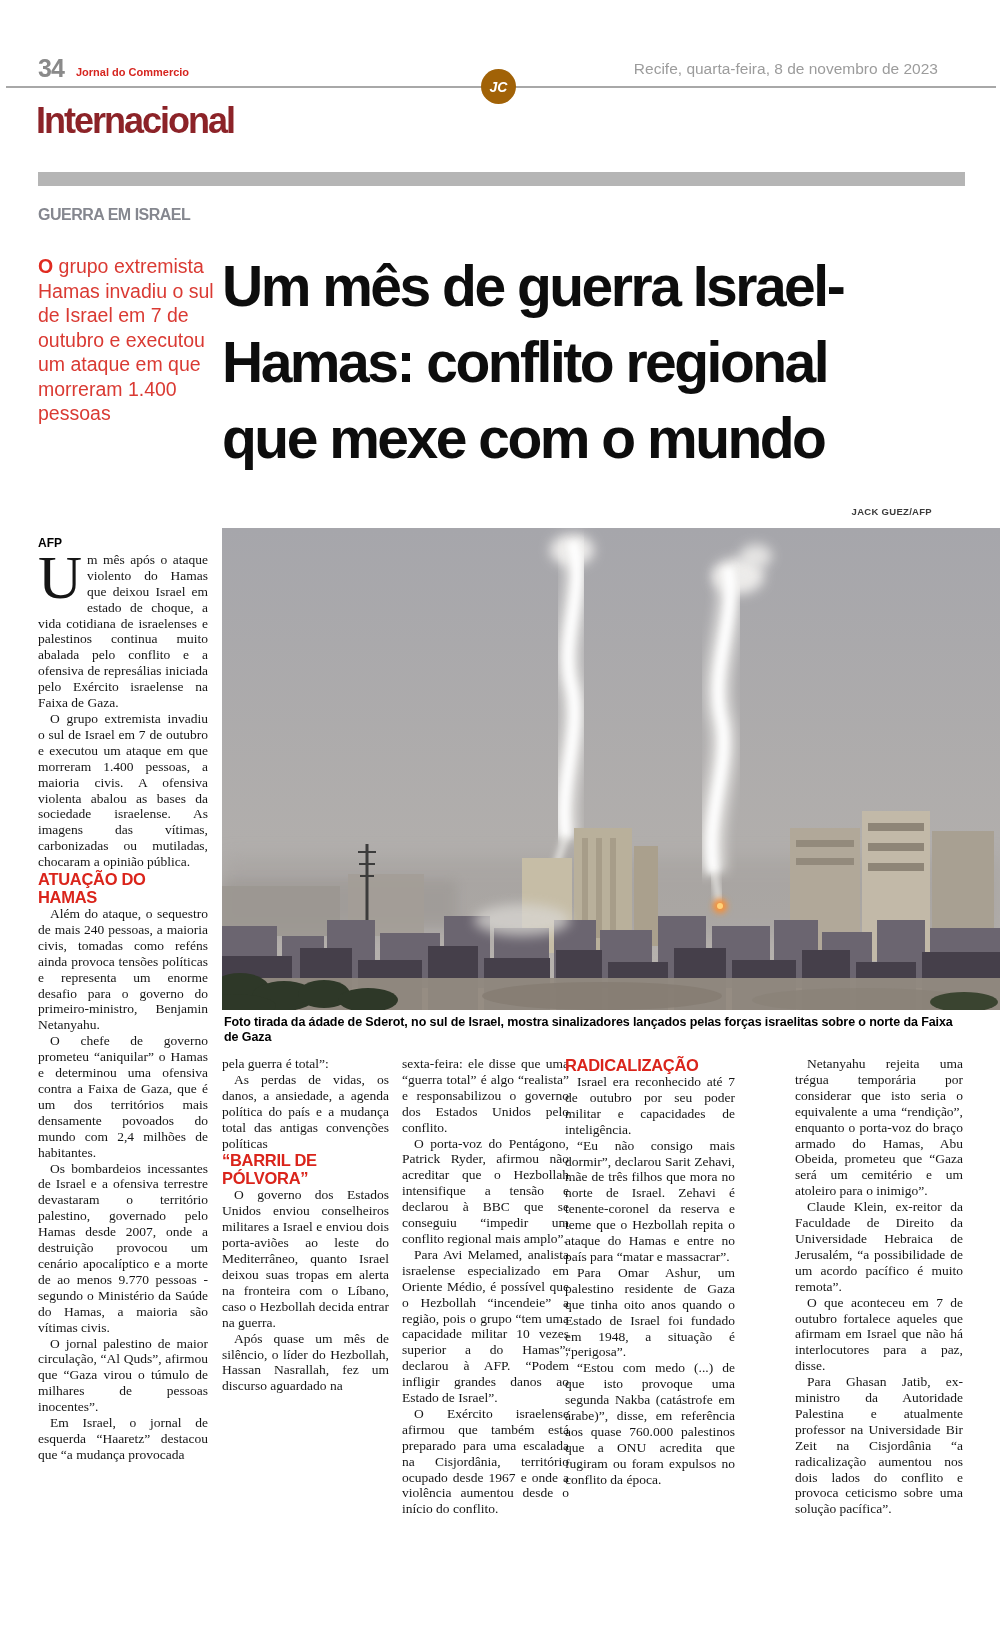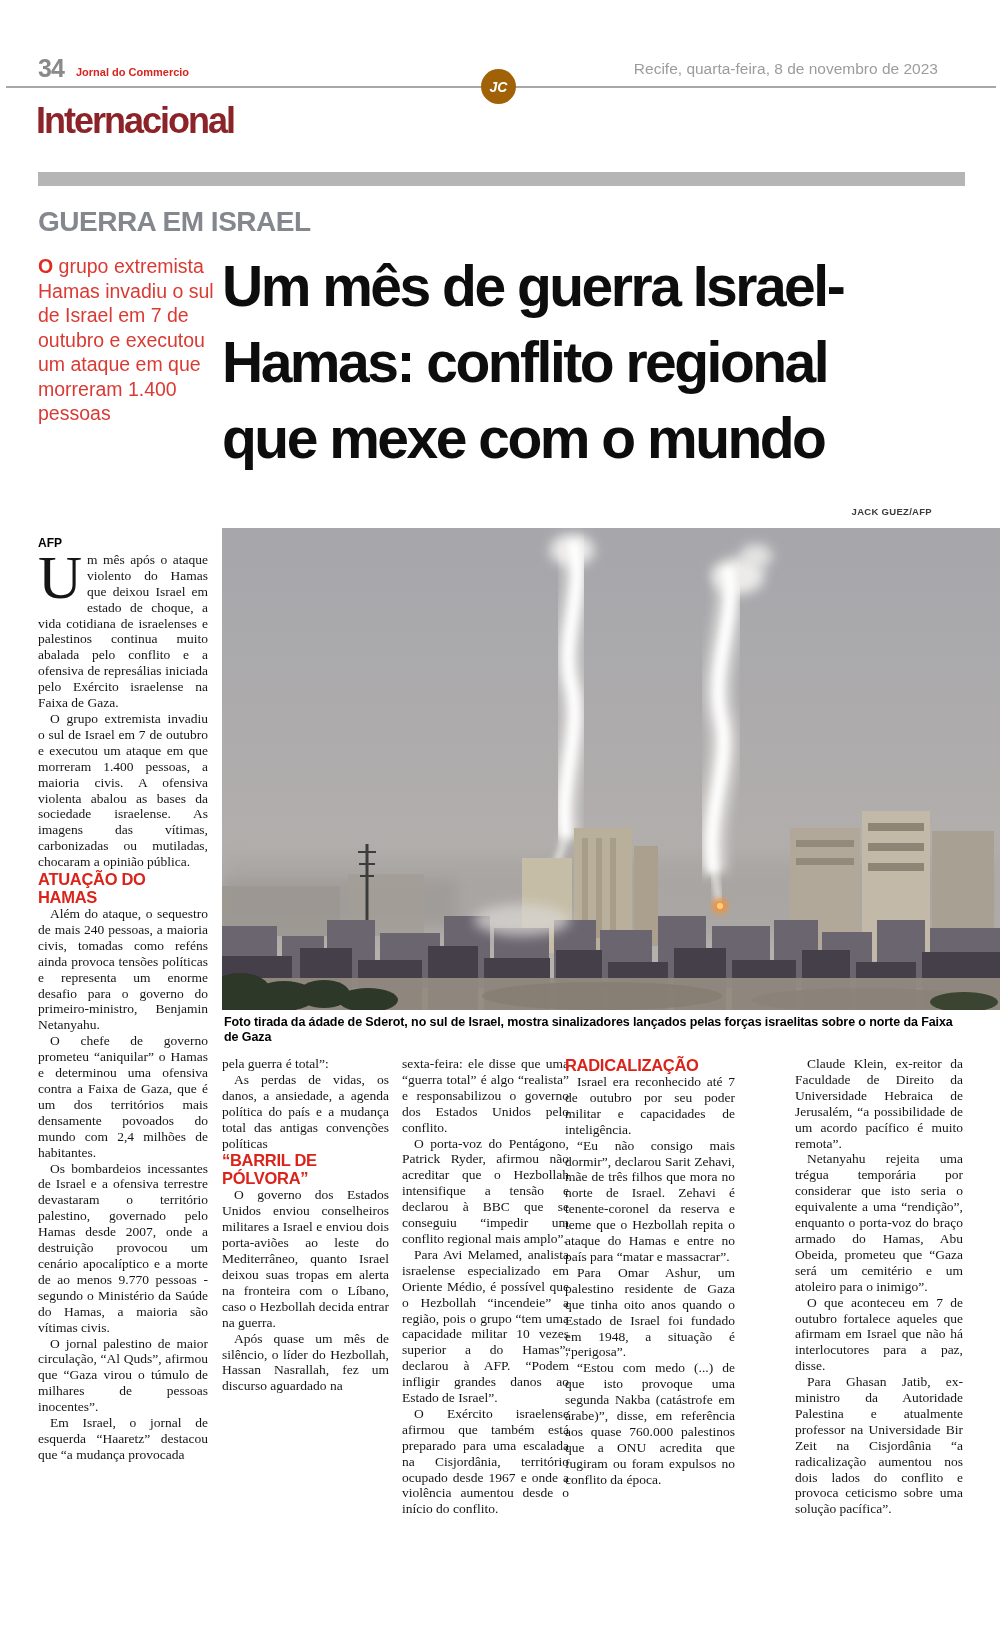--- a/index.html
+++ b/index.html
@@ -17,21 +17,21 @@
   .jc-logo{position:absolute;left:481px;top:69px;width:35px;height:35px;border-radius:50%;
            background:#a16207;display:flex;align-items:center;justify-content:center;
            font-family:"Liberation Sans",sans-serif;font-weight:bold;font-style:italic;
            font-size:14px;color:#fff;z-index:2;}
 
   
   .section-title{position:absolute;left:36px;top:100px;font-family:"Liberation Sans",sans-serif;
                  font-size:36px;font-weight:bold;color:#8c2328;letter-spacing:-2px;}
   .gray-bar{position:absolute;left:38px;top:172px;width:927px;height:14px;background:#b5b5b5;}
   .kicker{position:absolute;left:38px;top:206px;font-family:"Liberation Sans",sans-serif;
-          font-size:28px;font-weight:bold;color:#85878f;letter-spacing:-0.5px;}
+          font-size:16px;font-weight:bold;color:#85878f;letter-spacing:-0.5px;}
 
   
   .deck{position:absolute;left:38px;top:254px;width:176px;font-family:"Liberation Sans",sans-serif;
         font-size:19.5px;line-height:24.5px;color:#da3a33;}
   .deck b{font-weight:bold;color:#e02a1f;}
   .headline{position:absolute;left:222px;top:248px;width:730px;font-family:"Liberation Sans",sans-serif;
             font-weight:bold;color:#0d0d0d;font-size:57px;line-height:76px;letter-spacing:-2.5px;
             white-space:nowrap;}
   .photo-credit{position:absolute;right:70px;top:506px;font-family:"Liberation Sans",sans-serif;
                 font-size:9.5px;font-weight:bold;color:#3a3a3a;letter-spacing:0.3px;}
@@ -225,19 +225,19 @@
 
   <div class="col" id="col4">
     <p class="subhead first">RADICALIZAÇÃO</p>
     <p class="ind">Israel era reconhecido até 7 de outubro por seu poder militar e capacidades de inteligência.</p>
     <p class="ind">“Eu não consigo mais dormir”, declarou Sarit Zehavi, mãe de três filhos que mora no norte de Israel. Zehavi é tenente-coronel da reserva e teme que o Hezbollah repita o ataque do Hamas e entre no país para “matar e massacrar”.</p>
     <p class="ind">Para Omar Ashur, um palestino residente de Gaza que tinha oito anos quando o Estado de Israel foi fundado em 1948, a situação é “perigosa”.</p>
     <p class="ind">“Estou com medo (...) de que isto provoque uma segunda Nakba (catástrofe em árabe)”, disse, em referência aos quase 760.000 palestinos que a ONU acredita que fugiram ou foram expulsos no conflito da época.</p>
   </div>
 
   <div class="col" id="col5">
+    <p class="ind">Netanyahu rejeita uma trégua temporária por considerar que isto seria o equivalente a uma “rendição”, enquanto o porta-voz do braço armado do Hamas, Abu Obeida, prometeu que “Gaza será um cemitério e um atoleiro para o inimigo”.</p>
     <p class="ind">Claude Klein, ex-reitor da Faculdade de Direito da Universidade Hebraica de Jerusalém, “a possibilidade de um acordo pacífico é muito remota”.</p>
-    <p class="ind">Netanyahu rejeita uma trégua temporária por considerar que isto seria o equivalente a uma “rendição”, enquanto o porta-voz do braço armado do Hamas, Abu Obeida, prometeu que “Gaza será um cemitério e um atoleiro para o inimigo”.</p>
     <p class="ind">O que aconteceu em 7 de outubro fortalece aqueles que afirmam em Israel que não há interlocutores para a paz, disse.</p>
     <p class="ind">Para Ghasan Jatib, ex-ministro da Autoridade Palestina e atualmente professor na Universidade Bir Zeit na Cisjordânia “a radicalização aumentou nos dois lados do conflito e provoca ceticismo sobre uma solução pacífica”.</p>
   </div>
 
 </div>
 
 </body></html>

